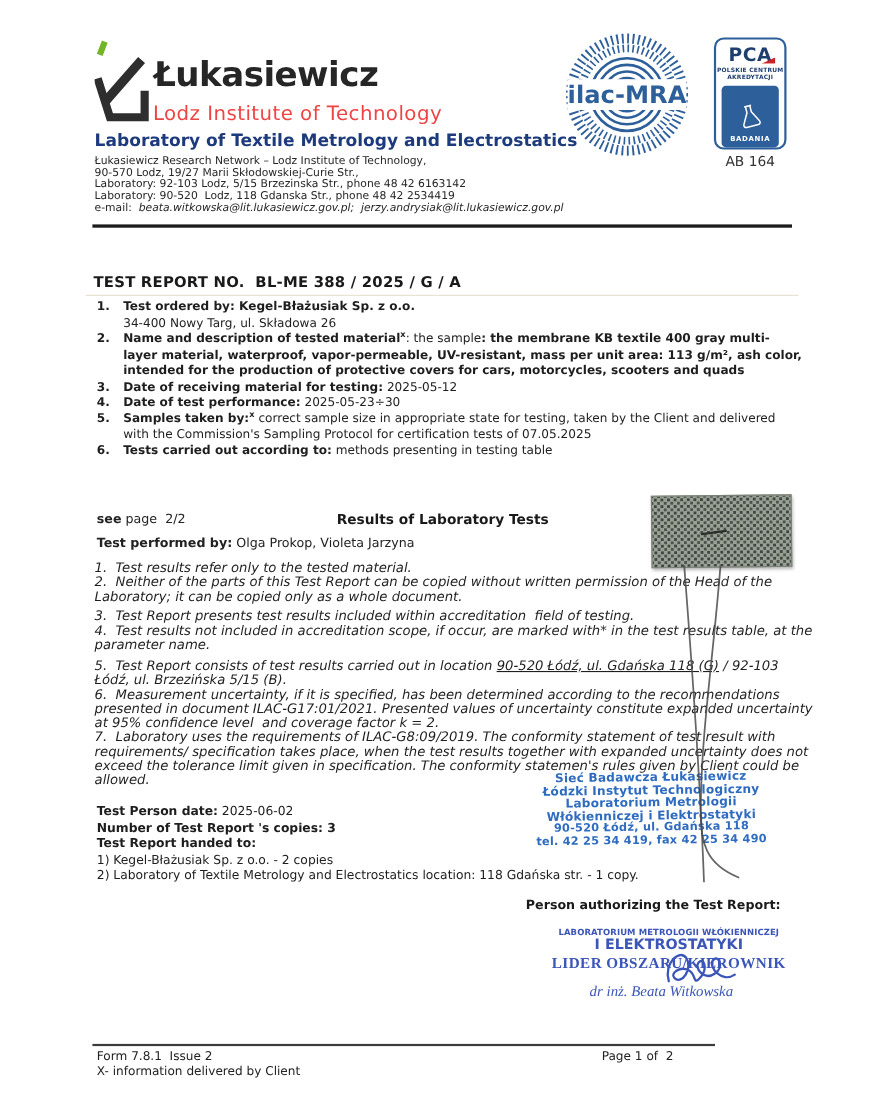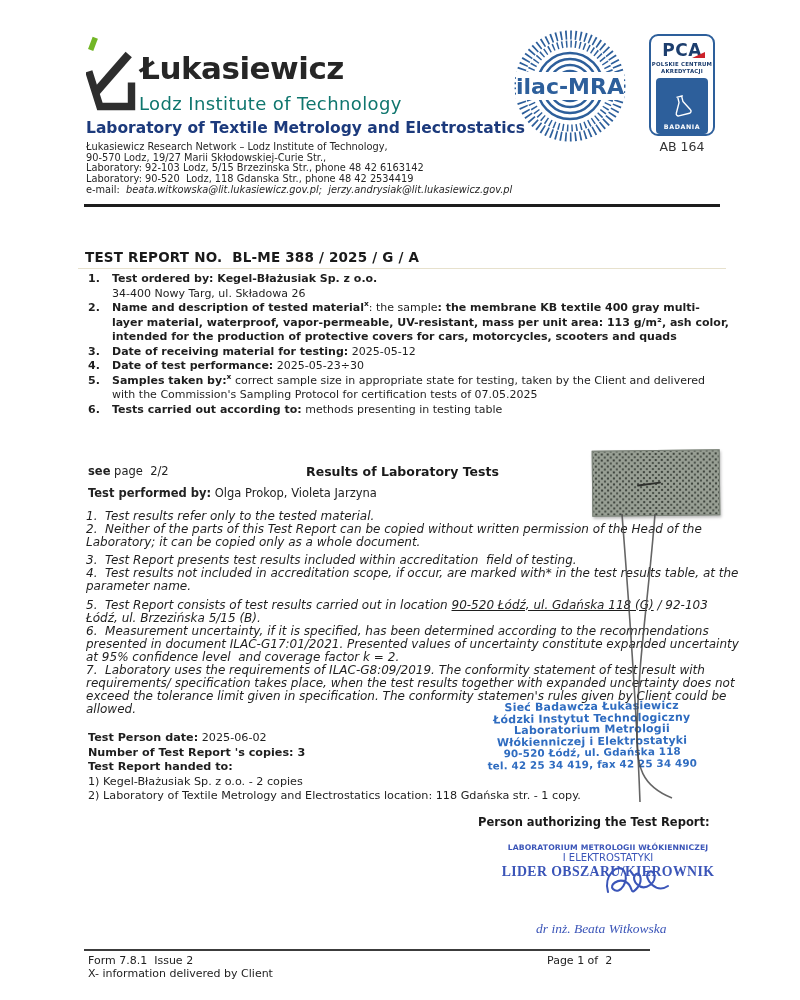--- a/index.html
+++ b/index.html
@@ -11,21 +11,21 @@
     color:#222;
     overflow:hidden;
   }
   .abs { position:absolute; }
   .pw { white-space:pre-wrap; }
   .b { font-weight:bold; }
 
   
   .brand-logo { left:86px; top:32px; width:52px; height:86px; }
   .brand-name { left:140px; top:50px; font-size:31px; font-weight:bold; color:#262626; letter-spacing:-0.5px; }
-  .brand-sub  { left:139px; top:93px; font-size:18px; color:#0f766e; letter-spacing:0.4px; }
+  .brand-sub  { left:139px; top:93px; font-size:18px; color:#ef4444; letter-spacing:0.4px; }
   .lab-title  { left:86px; top:119px; font-size:15.5px; font-weight:bold; color:#1c3a7c; }
   .addr-block { left:86px; top:142px; font-size:9.8px; line-height:10.7px; color:#262626; }
   .addr-block .email em { font-style:italic; }
 
   .ilac-seal { left:512px; top:28px; width:116px; height:116px; }
   .pca-badge {
     left:649px; top:34px; width:66px; height:102px;
     border:2.5px solid #2d5f9b; border-radius:9px; background:#fff;
     text-align:center; padding-top:3px;
   }
@@ -93,24 +93,24 @@
     letter-spacing:0.2px; transform:rotate(-0.8deg); z-index:2;
   }
   .address-stamp .sm { font-size:10.3px; }
 
   .report-meta { left:88px; top:731px; width:520px; font-size:11.2px; line-height:14.6px; color:#1e1e1e; }
 
   .authorizing { left:478px; top:815px; font-size:11.5px; font-weight:bold; color:#1a1a1a; }
 
   .auth-stamp { left:500px; top:843px; width:216px; text-align:center; color:#3b55b8; }
   .auth-stamp .l1 { font-size:7.7px; font-weight:bold; letter-spacing:0.1px; }
-  .auth-stamp .l2 { font-size:10px; font-weight:normal; }
+  .auth-stamp .l2 { font-size:13px; font-weight:bold; }
   .auth-stamp .l3 { font-size:13.8px; font-weight:bold; font-family:"Liberation Serif", serif; letter-spacing:0.4px; margin-top:1px; }
   .signature-svg { left:598px; top:856px; width:104px; height:50px; z-index:2; }
-  .signer-name { left:536px; top:893px; font-size:13.5px; font-style:italic; color:#3b55b8; font-family:"Liberation Serif", serif;margin-top:28px; }
+  .signer-name { left:536px; top:893px; font-size:13.5px; font-style:italic; color:#3b55b8; font-family:"Liberation Serif", serif; }
 
   
   .footer-rule { left:84px; top:949px; width:566px; height:1.6px; background:#3c3c3c; }
   .footer-form { left:88px; top:954px; font-size:11px; }
   .footer-note { left:88px; top:967px; font-size:11px; }
   .footer-page { left:515px; top:954px; font-size:11px;margin-left:32px; }
 </style>
 </head>
 <body>
 

